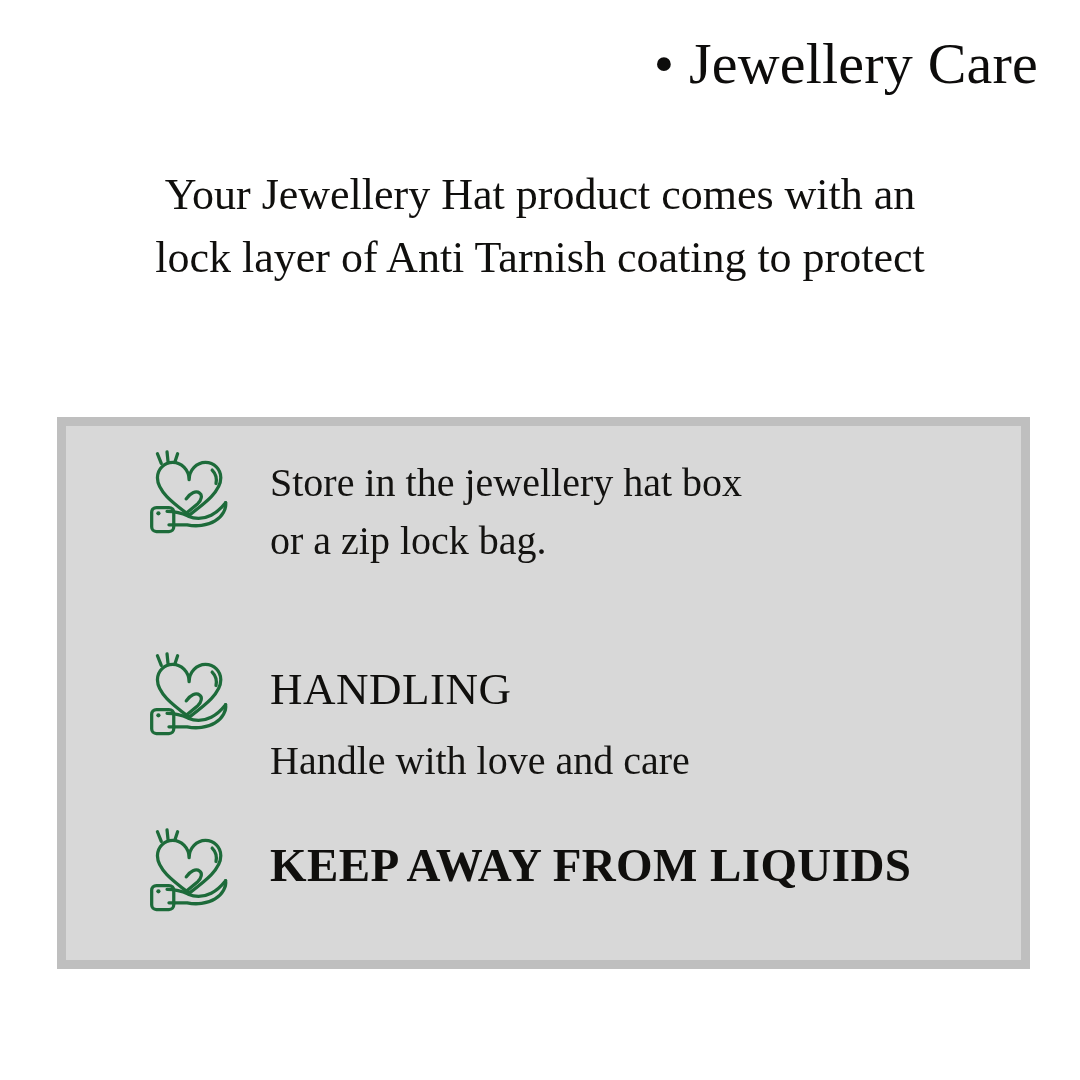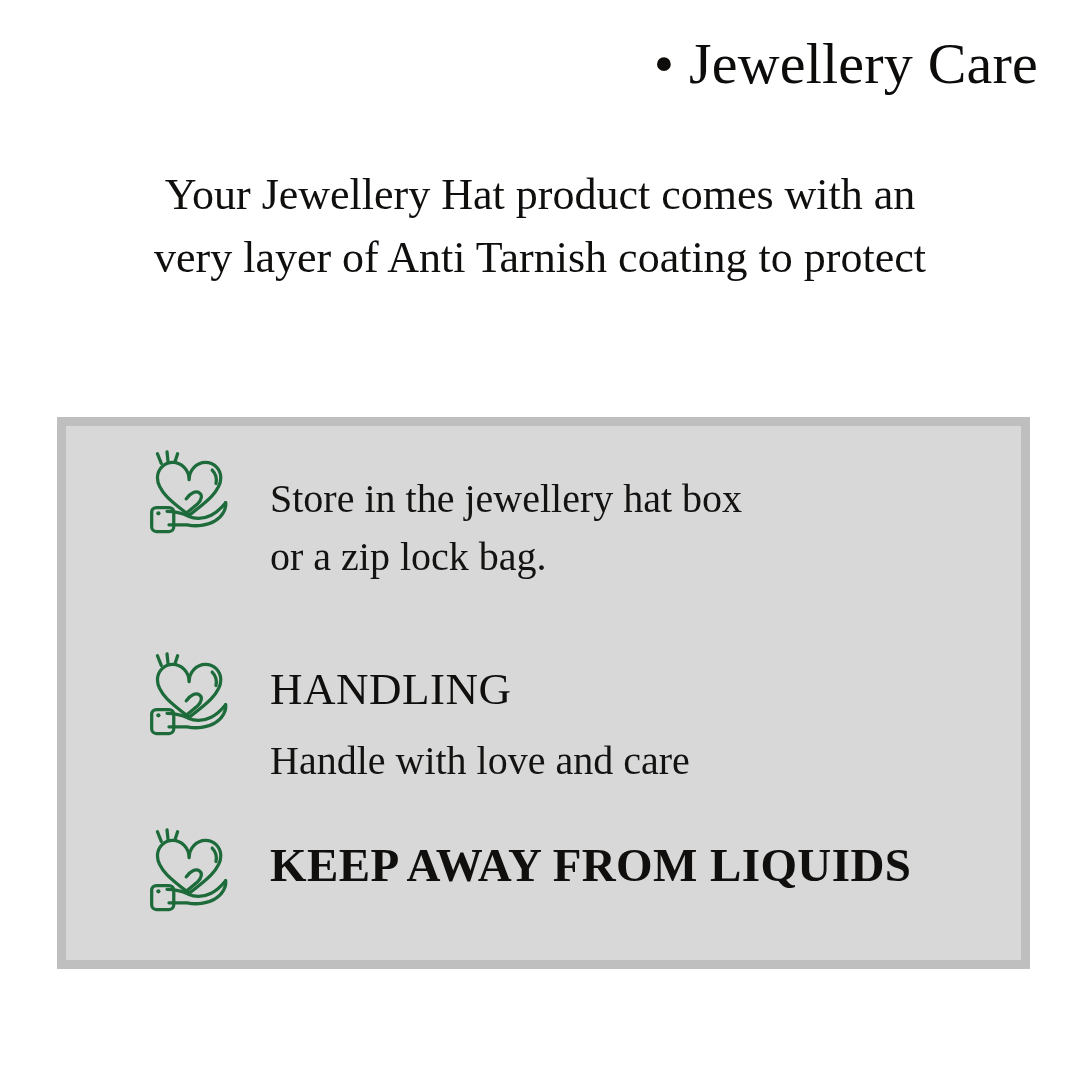--- a/index.html
+++ b/index.html
@@ -115,37 +115,37 @@
     letter-spacing: 0.4px;
   }
   .row-sub {
     font-family: "Liberation Serif", "DejaVu Serif", serif;
     font-size: 40px;
     line-height: 58px;
     font-weight: 400;
     color: #141311;
     white-space: nowrap;
   }
-  .row-sub.first { margin-top: 20px; }
+  .row-sub.first { margin-top: 4px; }
   .row-handling .text-cell { padding-top: 14px; }
   .row-handling .row-sub { margin-top: 18px; }
   .row-liquids .text-cell { padding-top: 14px; }
 </style>
 </head>
 <body>
 
 <div class="page">
 
   <div class="title-row">
     <span class="title-text">• Jewellery Care</span>
   </div>
 
   <div class="intro">
     <span class="intro-line" style="display: block;">Your Jewellery Hat product comes with an</span>
-    <span class="intro-line" style="display: block;">very layer of Anti Tarnish coating to protect</span>
+    <span class="intro-line" style="display: block;">lock layer of Anti Tarnish coating to protect</span>
   </div>
 
   <div class="care-box">
     <div class="rows">
 
       <div class="care-row row-storage">
         <span class="icon-cell">
           <svg class="care-icon" viewBox="0 0 100 100" xmlns="http://www.w3.org/2000/svg" fill="none" stroke="#1d6b3a" stroke-width="3.4" stroke-linecap="round" stroke-linejoin="round">
             <path d="M18 16 L14 6"></path>
             <path d="M25 14 L24 4"></path>

